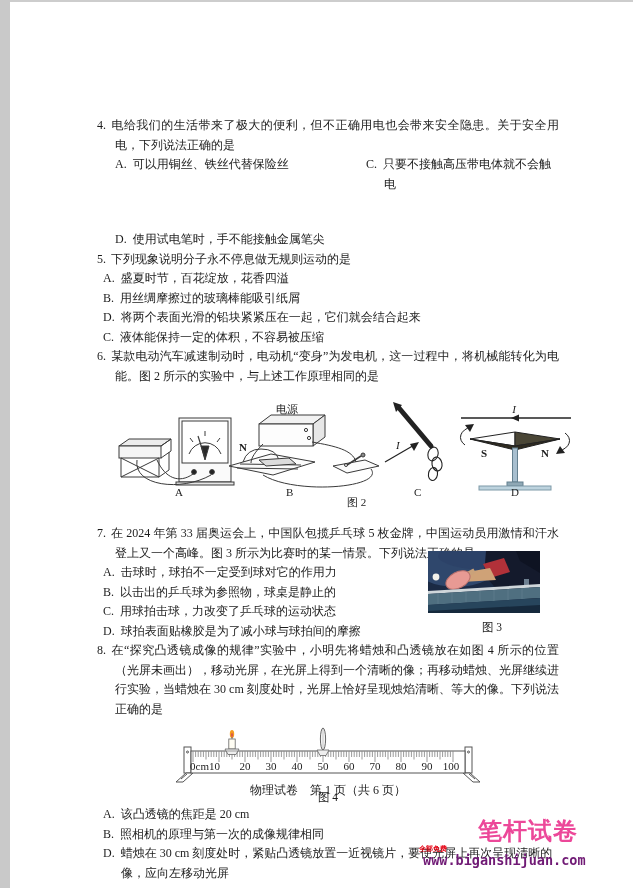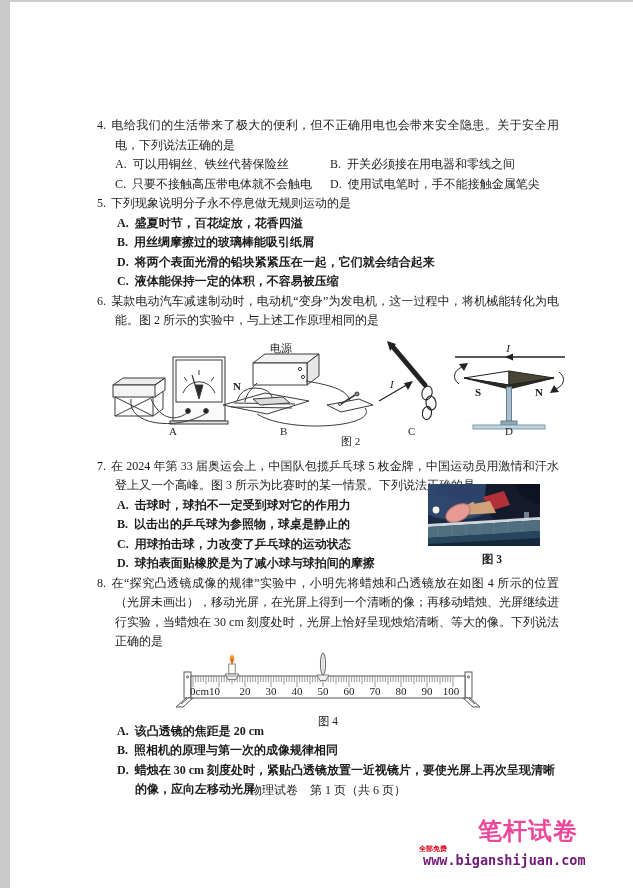--- a/index.html
+++ b/index.html
@@ -6,29 +6,29 @@
   html,body { background:#ffffff; }
   .page {
     position:relative; width:633px; height:888px; background:#fff; overflow:hidden;
     font-family:"Liberation Serif","DejaVu Serif",serif; color:#1c1c1c; font-size:12px;
   }
   .scan-edge-left { position:absolute; left:0; top:0; width:10px; height:888px; background:#c9c9c9; }
   .scan-edge-top  { position:absolute; left:10px; top:0; width:623px; height:2px; background:#cdcdcd; }
   .content { position:absolute; left:97px; top:116px; width:462px; line-height:19.5px; }
   .stem { padding-left:18px; text-indent:-18px; text-align:justify; }
   .qnum { margin-right:5px; }
-  .opts { margin-left:20px;font-weight:bold; }
+  .opts { margin-left:6px; }
   .opt  { padding-left:18px; text-indent:-18px; }
   .opt-label { margin-right:6px; }
-  .opts-2col { display:grid; grid-template-columns:215px 1fr; margin-left:18px; }
-  .fig2-wrap { margin:10px; height:106px; }
+  .opts-2col { display:grid; grid-template-columns:215px 1fr; margin-left:18px;gap:36px; }
+  .fig2-wrap { margin:16px; height:106px; }
   .q7 { position:relative; }
-  .q7-photo { position:absolute; left:331px; top:27px; width:128px;font-weight:bold; }
+  .q7-photo { position:absolute; left:331px; top:27px; width:128px; }
   .fig-caption { text-align:center; font-size:11.5px; line-height:14px; }
-  .fig4-wrap { width:310px; margin:0 auto; height:70px; }
+  .fig4-wrap { width:310px; margin:8px auto; height:70px; }
   .footer { position:absolute; left:97px; top:782px; width:462px; text-align:center; font-size:12px; }
   .wm-brand {
     position:absolute; left:436px; top:816px; font-family:"Liberation Sans","DejaVu Sans",sans-serif;
     font-weight:900; font-size:24px; letter-spacing:1px; color:#ec4899; line-height:30px;margin-left:42px;
   }
   .wm-tagline {
     position:absolute; left:419px; top:845px; color:#e60012; font-size:7px; font-weight:bold;
     font-family:"Liberation Sans",sans-serif; line-height:8px;
   }
   .wm-url {
@@ -45,21 +45,20 @@
   <div class="scan-edge-top"></div>
 
   <div class="content">
 
     <div class="question">
       <div class="stem">
         <span class="qnum">4.</span><span>电给我们的生活带来了极大的便利，但不正确用电也会带来安全隐患。关于安全用电，下列说法正确的是</span>
       </div>
       <div class="opts-2col">
         <div class="opt"><span class="opt-label">A.</span><span>可以用铜丝、铁丝代替保险丝</span></div>
-        <div class="opt"><span class="opt-label">B.</span><span>开关必须接在用电器和零线之间</span></div>
         <div class="opt"><span class="opt-label">C.</span><span>只要不接触高压带电体就不会触电</span></div>
         <div class="opt"><span class="opt-label">D.</span><span>使用试电笔时，手不能接触金属笔尖</span></div>
       </div>
     </div>
 
     <div class="question">
       <div class="stem">
         <span class="qnum">5.</span><span>下列现象说明分子永不停息做无规则运动的是</span>
       </div>
       <div class="opts">

